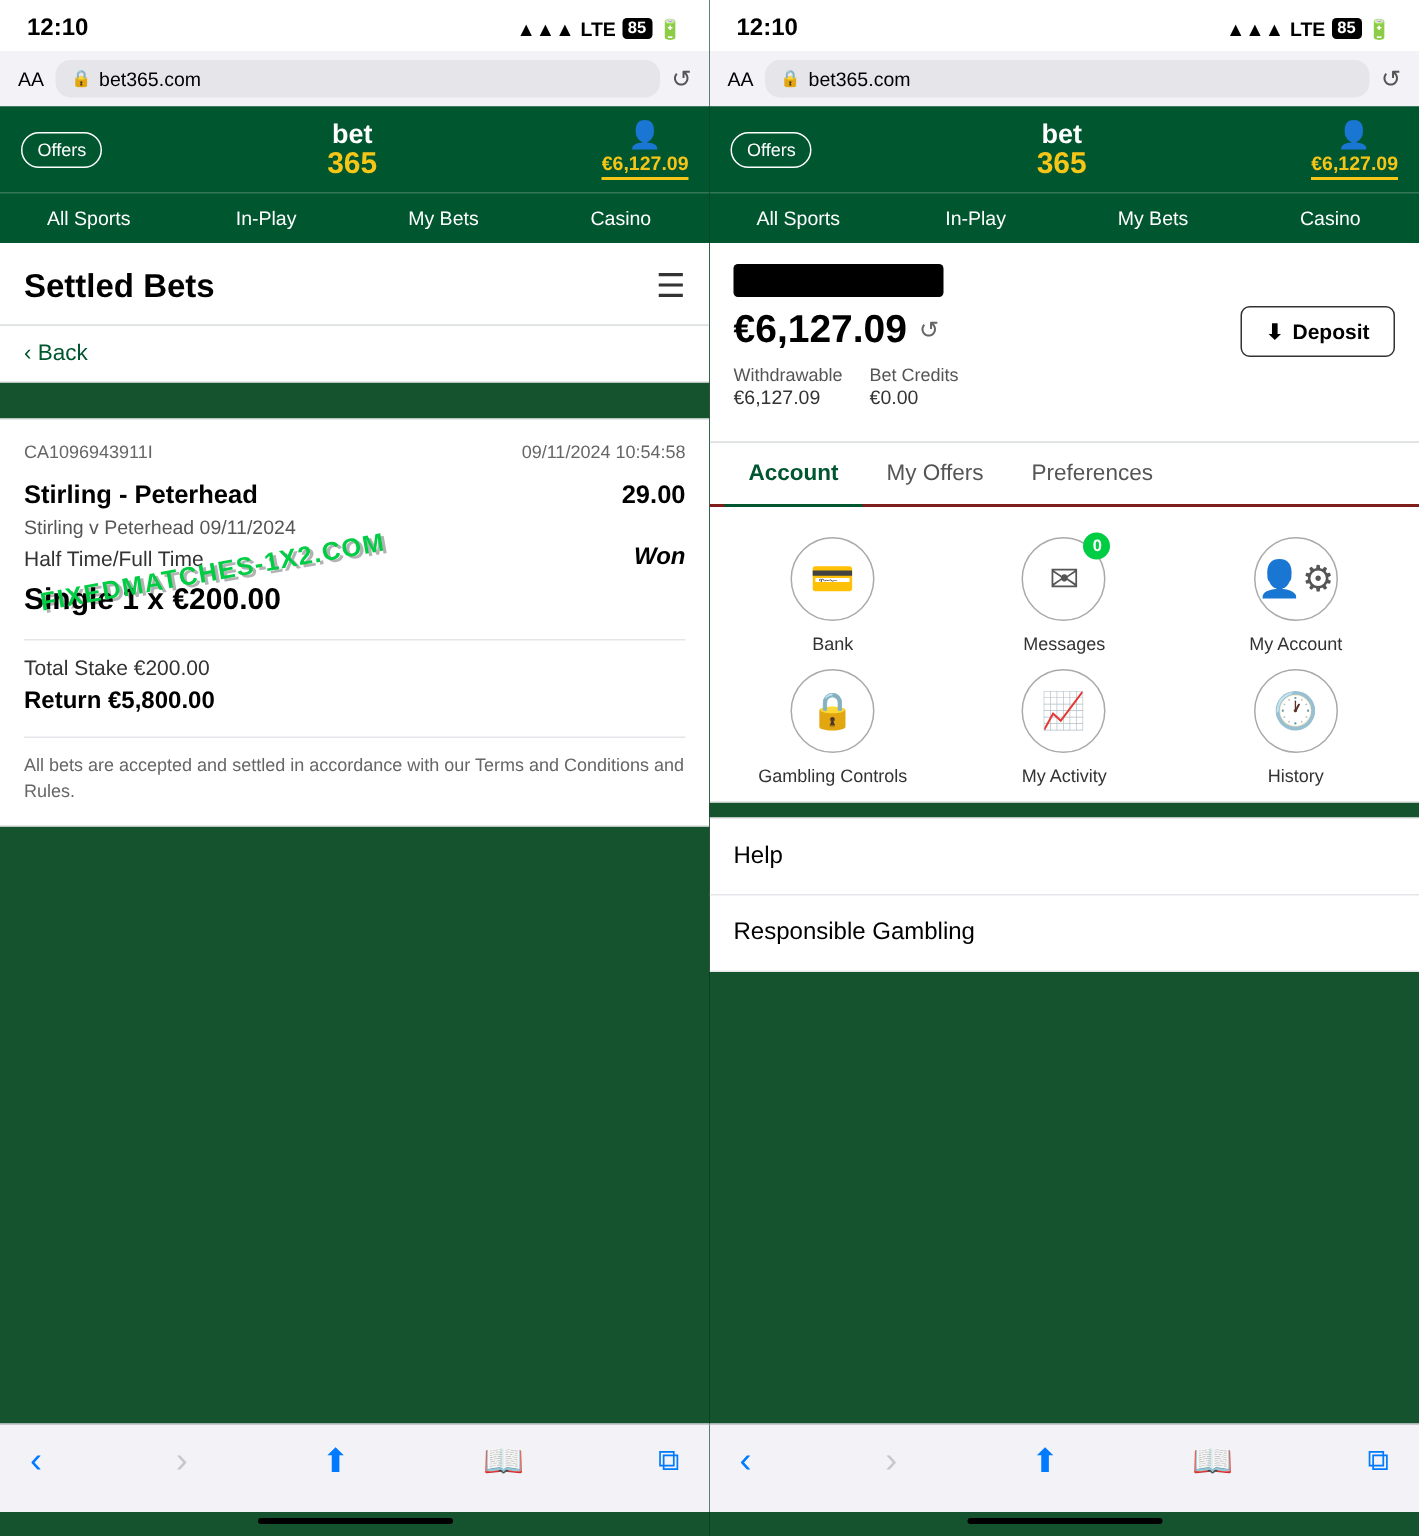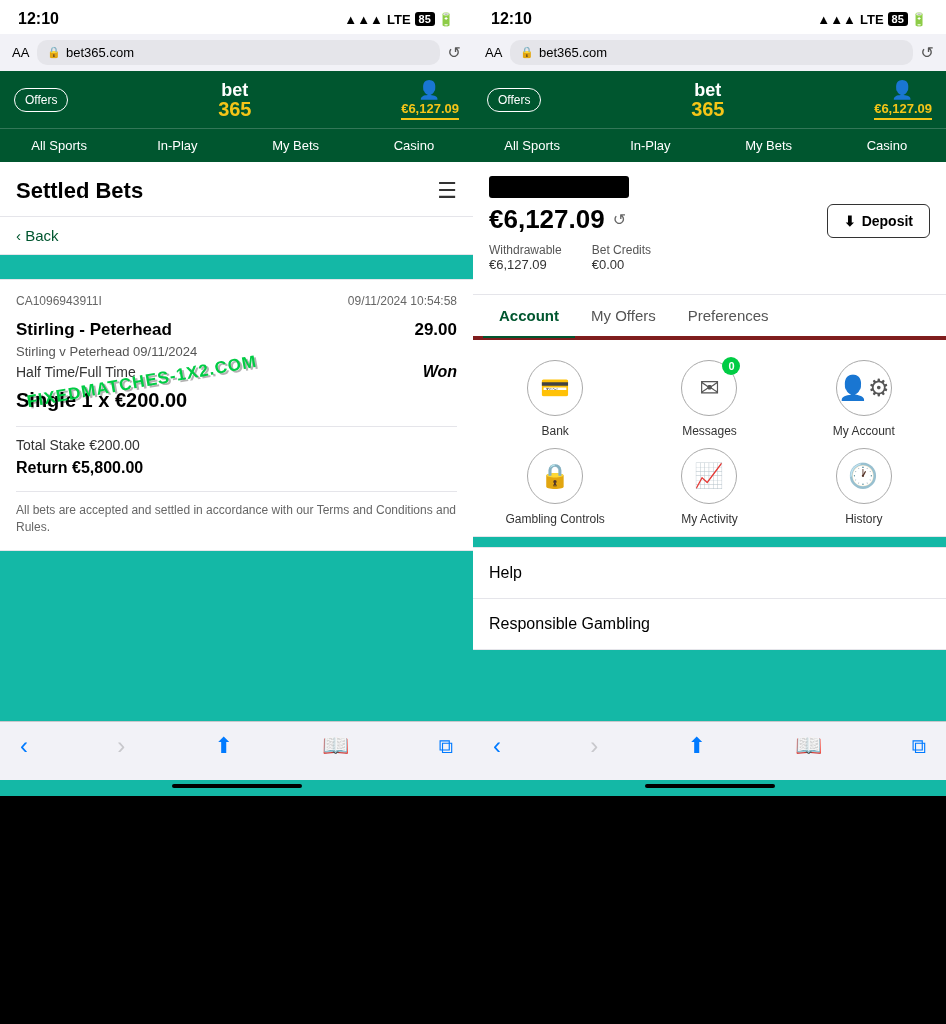--- a/index.html
+++ b/index.html
@@ -9,22 +9,22 @@
       display: flex;
       flex-direction: row;
       font-family: -apple-system, BlinkMacSystemFont, 'Helvetica Neue', Arial, sans-serif;
       background: #000;
       overflow: hidden;
     }
 
     
     .phone {
       width: 473px;
-      height: 796px;
-      background: #14b8a6;
+      height: 1024px;
+      background: #14532d;
       display: flex;
       flex-direction: column;
       position: relative;
       overflow: hidden;
     }
 
     
     .status-bar {
       background: #fff;
       display: flex;
@@ -262,29 +262,29 @@
       padding: 8px 16px;
       font-size: 14px;
       font-weight: 600;
       background: #fff;
       display: flex;
       align-items: center;
       gap: 6px;
     }
     .balance-sub {
       display: flex;
-      gap: 30px;
+      gap: 18px;
     }
     .balance-sub-item { font-size: 12px; color: #555; }
     .balance-sub-value { font-size: 13px; color: #333; font-weight: 500; }
 
     .account-tabs {
       background: #fff;
       display: flex;
-      border-bottom: 4px solid #7f1d1d;
+      border-bottom: 2px solid #7f1d1d;
       padding: 0 10px;
     }
     .acc-tab {
       padding: 12px 16px;
       font-size: 15px;
       color: #555;
       font-weight: 500;
       position: relative;
     }
     .acc-tab.active {

